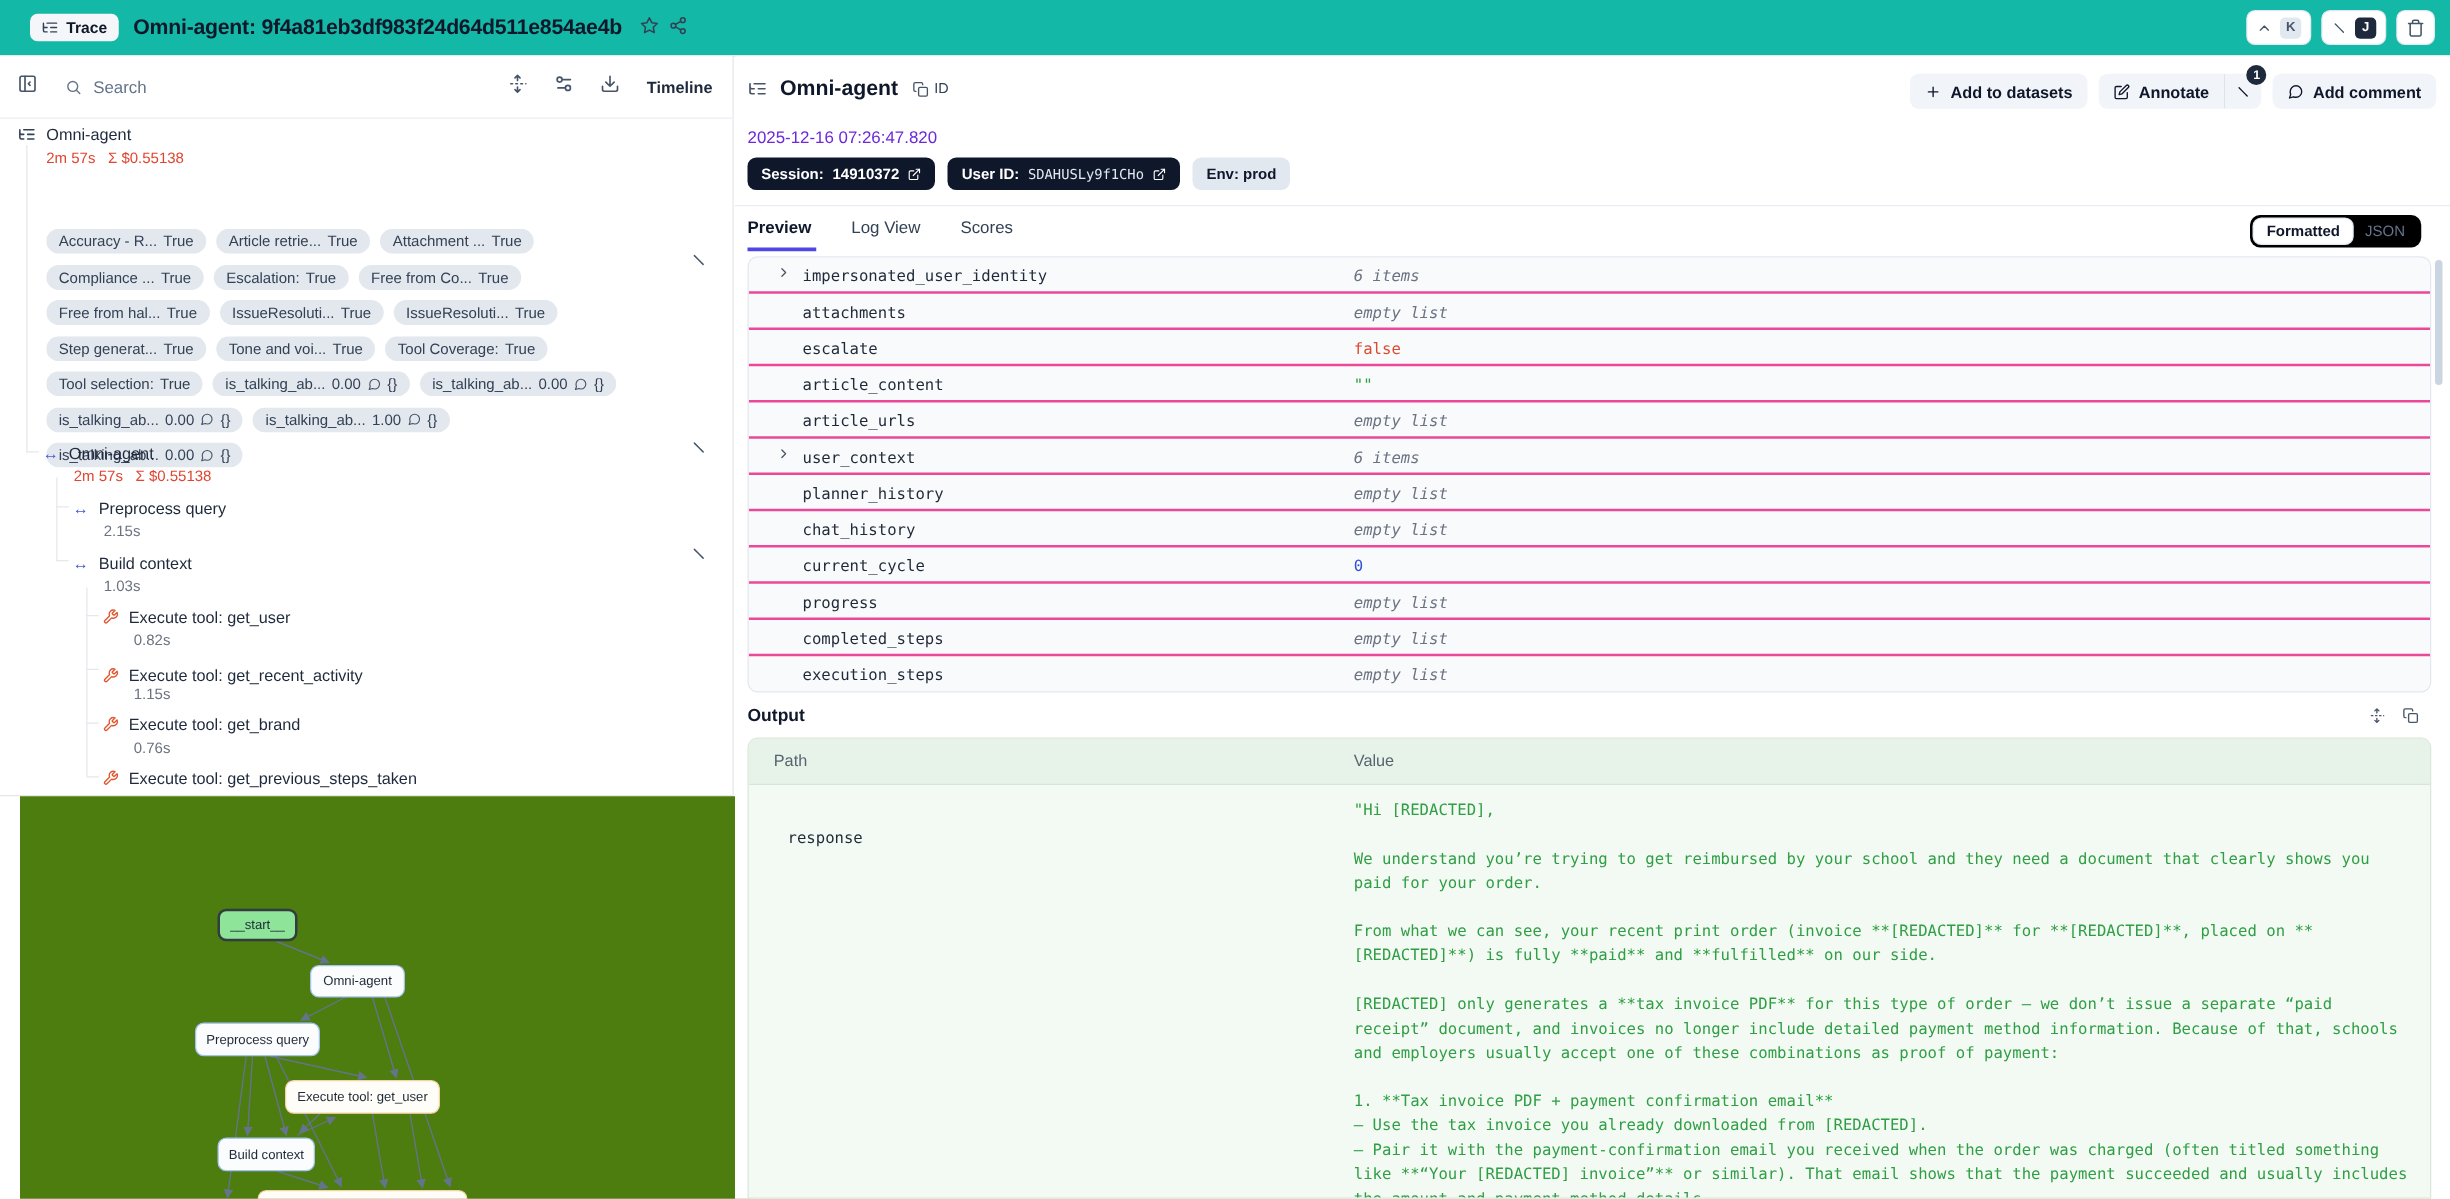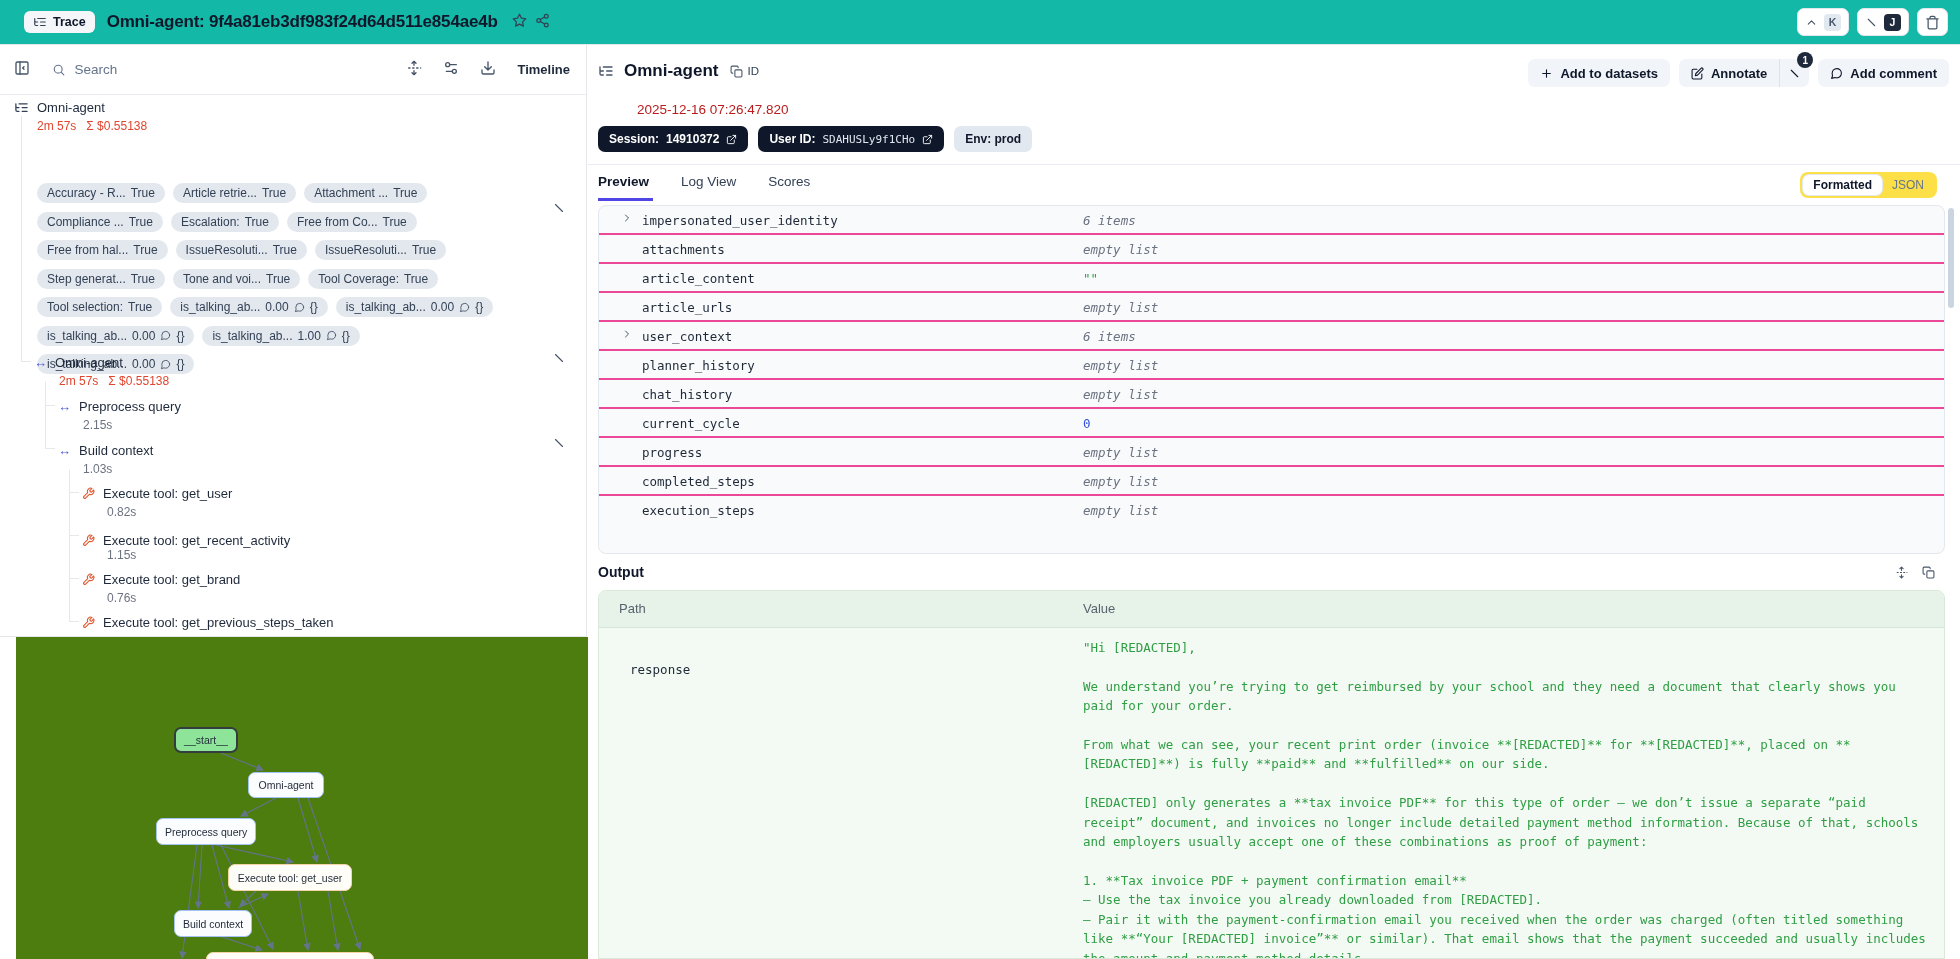--- a/index.html
+++ b/index.html
@@ -62,21 +62,21 @@
   .gnode.tool { border-color:#f3d5a5; background:#fffdf8; }
 
   
   #main { position:absolute; left:588px; top:45px; width:1372px; height:914px; background:#fff; }
   #m-header { position:absolute; left:0; top:0; width:100%; height:120px; border-bottom:1px solid #e9edf2; }
   #m-title-row { position:absolute; left:10px; top:16px; display:flex; align-items:center; gap:10px; }
   #m-title-row .tree-ic { font-size:16px; color:#475569; }
   #m-title { font-size:17px; font-weight:700; }
   #id-chip { display:inline-flex; align-items:center; gap:4px; color:#334155; font-size:11.5px; margin-left:2px; }
   #id-chip i { font-size:13px; color:#475569; }
-  #m-timestamp { position:absolute; left:10px; top:57px; font-size:13.5px; font-weight:500; color:#b91c1c;margin-left:39px; }
+  #m-timestamp { position:absolute; left:10px; top:57px; font-size:13.5px; font-weight:500; color:#6d28d9; }
   #m-badges { position:absolute; left:10px; top:81px; display:flex; gap:10px; align-items:center; }
   .badge-dark { display:inline-flex; align-items:center; gap:7px; background:#0f172a; color:#fff;
     border-radius:7px; padding:6px 11px; font-size:12px; font-weight:700; }
   .badge-dark .val { font-weight:400; font-size:11px; color:#e2e8f0; font-family:"DejaVu Sans Mono", monospace; }
   .badge-dark i { font-size:11px; }
   .badge-gray { background:#e2e8f0; color:#0f172a; border-radius:7px; padding:6px 11px;
     font-size:12px; font-weight:700; }
   #m-actions { position:absolute; right:11px; top:14px; display:flex; gap:9px; align-items:center; }
   .act-btn { display:inline-flex; align-items:center; gap:7px; height:28px; padding:0 12px;
     background:#f1f4f8; border:none; border-radius:7px; font-size:13px; font-weight:600; color:#0f172a; }
@@ -84,21 +84,21 @@
   #annotate-group { display:flex; position:relative; }
   #annotate-group .act-btn.left { border-radius:7px 0 0 7px; }
   #annotate-group .act-btn.right { border-radius:0 7px 7px 0; border-left:1px solid #dde3ea; padding:0 8px; }
   #annotate-badge { position:absolute; top:-7px; right:-4px; min-width:16px; height:16px; border-radius:999px;
     background:#1e293b; color:#fff; font-size:10px; font-weight:700; display:flex; align-items:center;
     justify-content:center; padding:0 4px; }
 
   #m-tabs { position:absolute; left:10px; top:125px; display:flex; gap:28px; }
   .tab { font-size:13.5px; color:#334155; padding:4px 4px 9px 0; border-bottom:3px solid transparent; cursor:pointer; }
   .tab.active { color:#0f172a; font-weight:700; border-bottom-color:#4f46e5; }
-  #fmt-toggle { position:absolute; right:23px; top:127px; background:#fde047; border-radius:8px;
+  #fmt-toggle { position:absolute; right:23px; top:127px; background:#000000; border-radius:8px;
     padding:3px; display:flex; align-items:flex-end; }
   #fmt-toggle .seg { font-size:12px; padding:3px 10px; border-radius:6px; color:#64748b; }
   #fmt-toggle .seg.active { background:#fff; color:#0f172a; font-weight:700; box-shadow:0 0 0 1px #e2e8f0; }
 
   #ptable { position:absolute; left:10px; top:160px; width:1347px; height:349px;
     border:1px solid #e3e7ee; border-radius:8px; overflow:hidden; background:#f8fafc; }
   .prow { position:relative; height:29px; border-bottom:2px solid #ec4899; }
   .prow:last-child { border-bottom:none; }
   .prow .chev { position:absolute; left:22px; top:6px; font-size:12px; color:#475569; }
   .prow .pkey { position:absolute; left:43px; top:7px; font-size:12.5px; color:#1f2937;
@@ -566,20 +566,24 @@
           </svg>
         </i>
         <span class="pkey">impersonated_user_identity</span>
         <span class="pval v-items">6 items</span>
       </div>
       <div class="prow">
         <span class="pkey">attachments</span>
         <span class="pval v-empty">empty list</span>
       </div>
       <div class="prow">
+        <span class="pkey">escalate</span>
+        <span class="pval v-false">false</span>
+      </div>
+      <div class="prow">
         <span class="pkey">article_content</span>
         <span class="pval v-string">""</span>
       </div>
       <div class="prow">
         <span class="pkey">article_urls</span>
         <span class="pval v-empty">empty list</span>
       </div>
       <div class="prow">
         <i class="ic chev">
           <svg viewBox="0 0 24 24">

